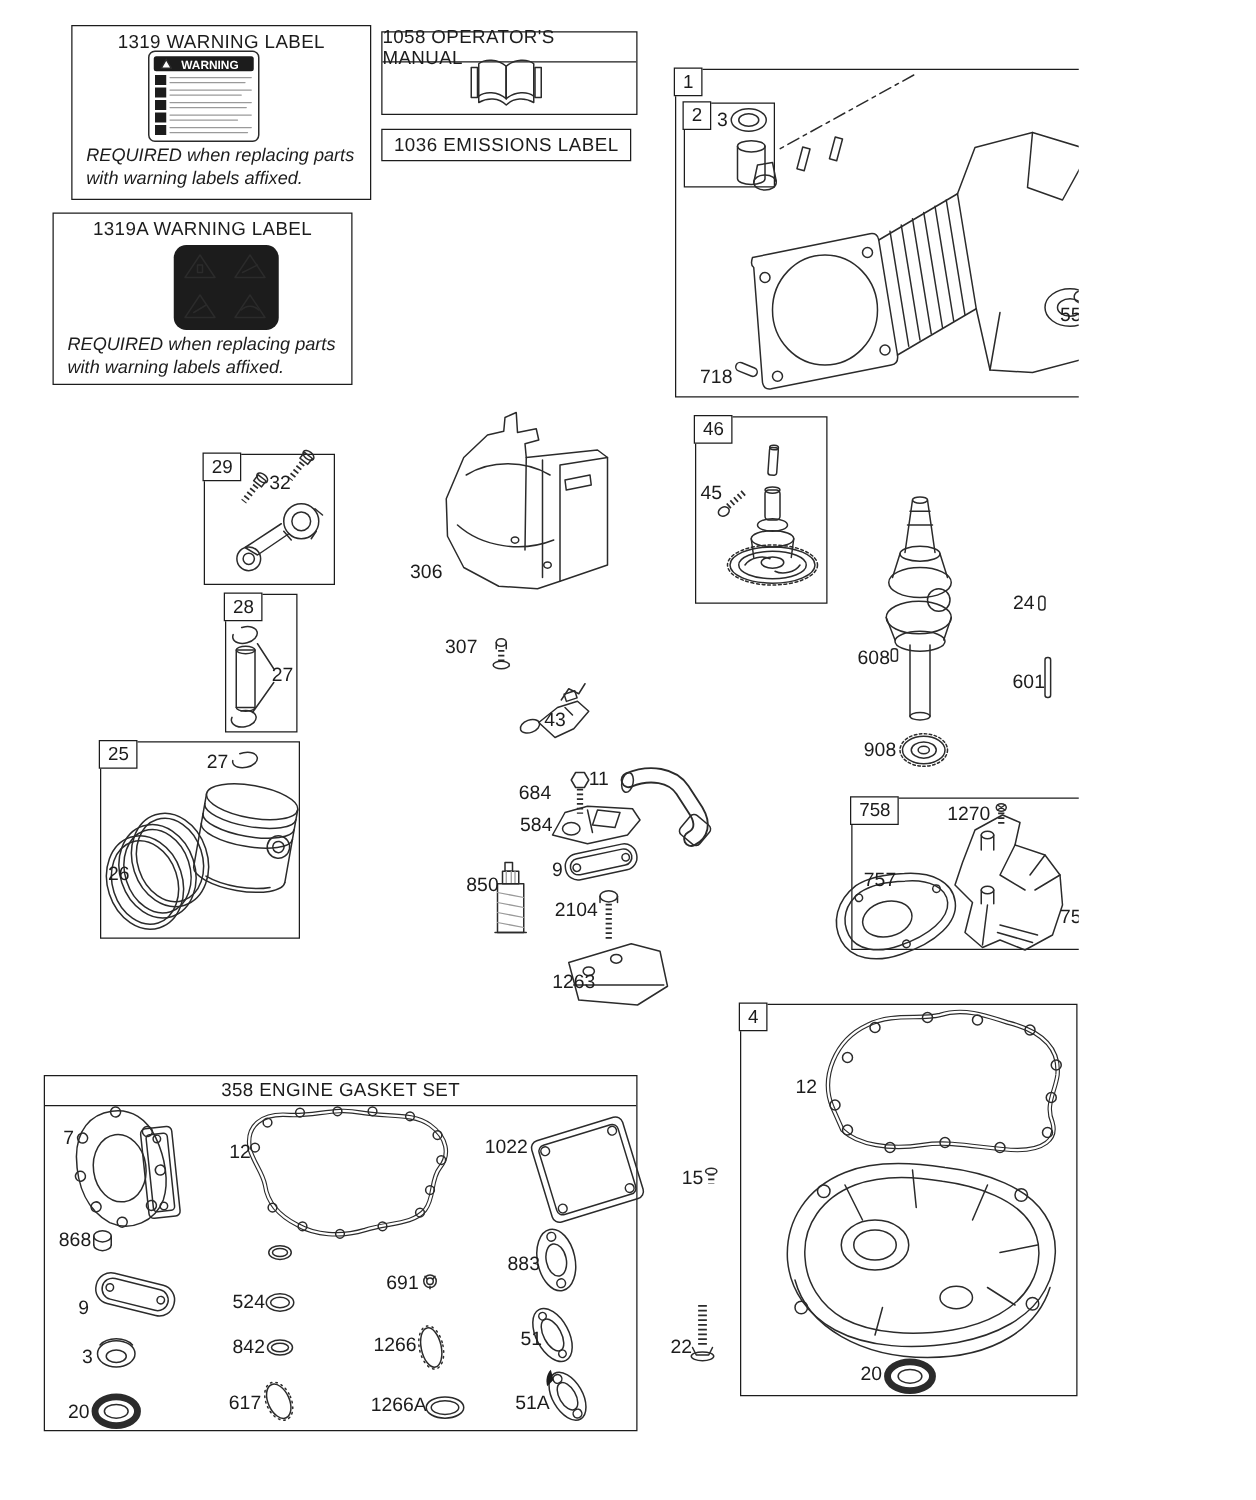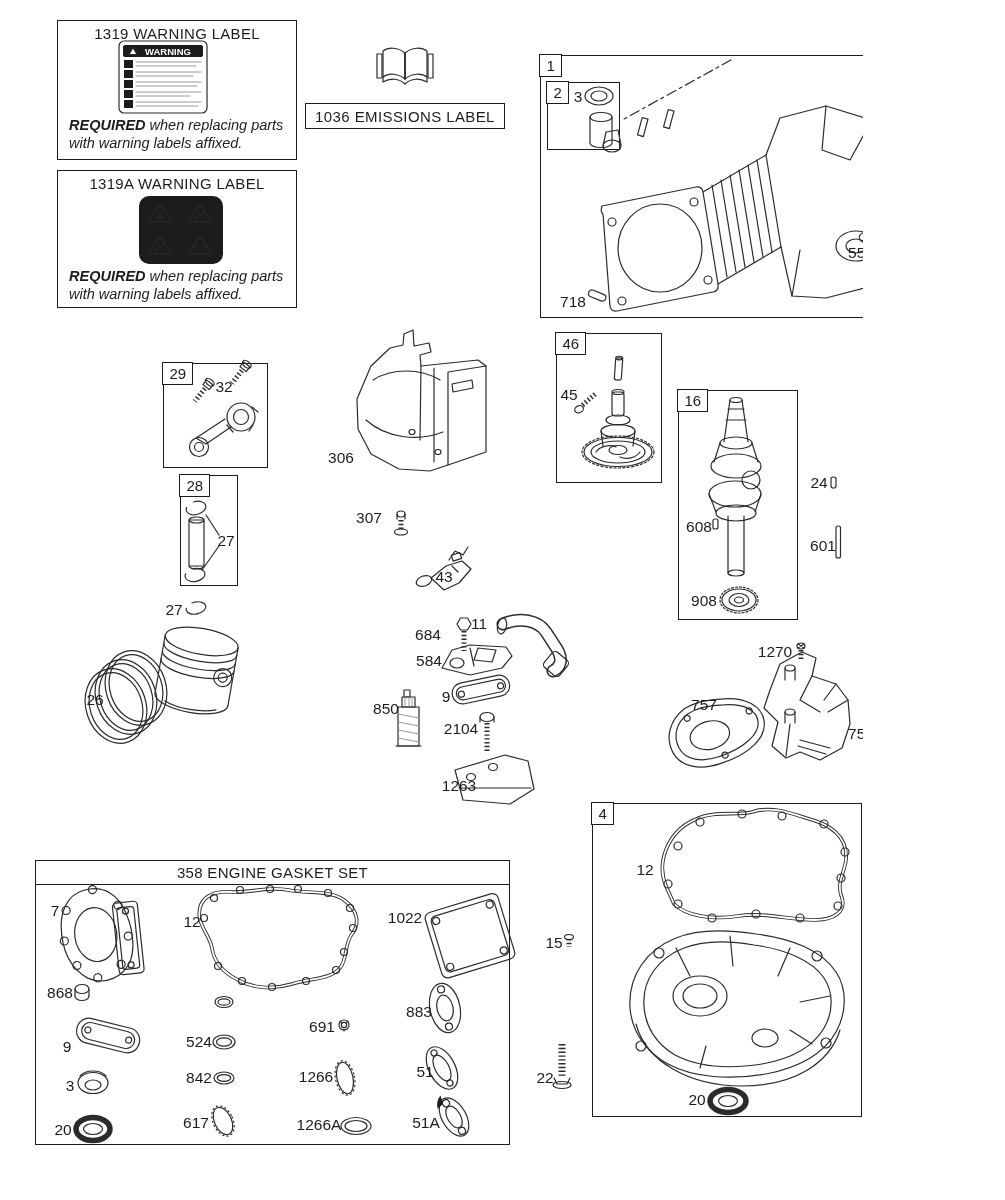--- a/index.html
+++ b/index.html
@@ -8,21 +8,21 @@
          font-family:"Liberation Sans",sans-serif;color:#1c1c1c;overflow:hidden}
   .pbox{position:absolute;border:1.6px solid #1c1c1c;background:transparent}
   .corner{position:absolute;left:-1.6px;top:-1.6px;background:#fff;border:1.6px solid #1c1c1c;
           padding:1px 6px;font-size:15px;line-height:19px;z-index:3}
   .boxtitle{position:absolute;left:0;right:0;top:4px;text-align:center;font-size:15px;letter-spacing:.3px}
   .titlebar{position:absolute;left:0;right:0;top:0;height:24px;border-bottom:1.6px solid #1c1c1c;
             display:flex;align-items:center;justify-content:center;font-size:15px;letter-spacing:.3px}
   .titlecenter{position:absolute;inset:0;display:flex;align-items:center;justify-content:center;
                font-size:15px;letter-spacing:.4px}
   .req{position:absolute;font-style:italic;font-size:14.5px;line-height:18px;white-space:nowrap}
-  .req b{font-weight:bold}
+  .req b{font-weight:normal}
   .lbl{position:absolute;transform:translate(-50%,-50%);font-size:15.5px;white-space:nowrap;z-index:4}
   svg.art{position:absolute;left:0;top:0;pointer-events:none;z-index:2}
   .art *{stroke:#2b2b2b;fill:none;stroke-width:1.2;stroke-linecap:round;stroke-linejoin:round}
   .art .blk{fill:#1c1c1c;stroke:none}
   .art .wf{fill:#fff}
   .art .gr{stroke:#9a9a9a;stroke-width:1}
   .art .thr{stroke-width:5;stroke-dasharray:1.4 2.4;stroke-linecap:butt}
   .art .thr6{stroke-width:7;stroke-dasharray:1.4 2.4;stroke-linecap:butt}
   .art .dbl{stroke-width:3.6}
   .art .dblw{stroke:#fff;stroke-width:1.8}
@@ -37,50 +37,56 @@
 <div class="scene">
 
   <div class="pbox" style="left:57px;top:20px;width:240px;height:140px">
     <div class="boxtitle">1319 WARNING LABEL</div>
     <div class="req" style="left:11px;top:95px">
       <b>REQUIRED</b><span> when replacing parts</span><br>
       <span>with warning labels affixed.</span>
     </div>
   </div>
 
+  <div class="pbox" style="left:305px;top:25px;width:205px;height:67px">
+    <div class="titlebar">1058 OPERATOR'S MANUAL</div>
+  </div>
 
   <div class="pbox" style="left:305px;top:103px;width:200px;height:26px">
     <div class="titlecenter">1036 EMISSIONS LABEL</div>
   </div>
 
-  <div class="pbox" style="left:57px;top:170px;width:240px;height:138px">
+  <div class="pbox" style="left:42px;top:170px;width:240px;height:138px">
     <div class="boxtitle">1319A WARNING LABEL</div>
     <div class="req" style="left:11px;top:96px">
       <b>REQUIRED</b><span> when replacing parts</span><br>
       <span>with warning labels affixed.</span>
     </div>
   </div>
 
   <div class="pbox" style="left:540px;top:55px;width:410px;height:263px">
     <span class="corner">1</span>
   </div>
   <div class="pbox" style="left:547px;top:82px;width:73px;height:68px">
     <span class="corner">2</span>
   </div>
   <div class="pbox" style="left:163px;top:363px;width:105px;height:105px">
     <span class="corner">29</span>
   </div>
   <div class="pbox" style="left:556px;top:333px;width:106px;height:150px">
     <span class="corner">46</span>
   </div>
-  <div class="pbox" style="left:678px;top:390px;width:120px;height:230px">
-    <span class="corner">16</span>
-  </div>
   <div class="pbox" style="left:180px;top:475px;width:58px;height:111px">
     <span class="corner">28</span>
+  </div>
+  <div class="pbox" style="left:80px;top:593px;width:160px;height:158px">
+    <span class="corner">25</span>
+  </div>
+  <div class="pbox" style="left:681px;top:638px;width:218px;height:122px">
+    <span class="corner">758</span>
   </div>
   <div class="pbox" style="left:592px;top:803px;width:270px;height:314px">
     <span class="corner">4</span>
   </div>
   <div class="pbox" style="left:35px;top:860px;width:475px;height:285px">
     <div class="titlebar">358 ENGINE GASKET SET</div>
   </div>
 
   <svg class="art" width="1005" height="1200" viewBox="0 0 1005 1200">
 

